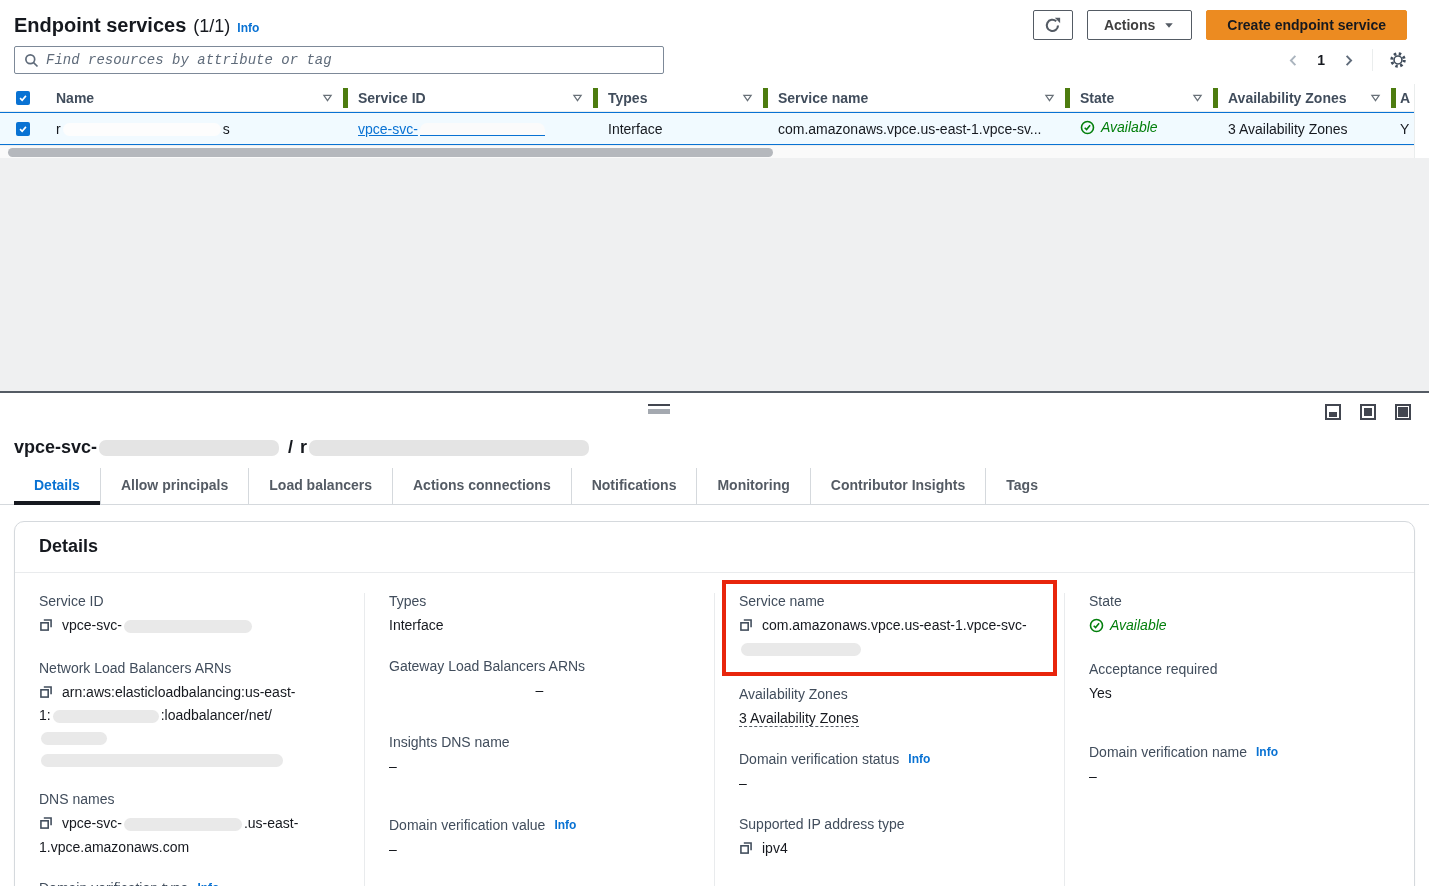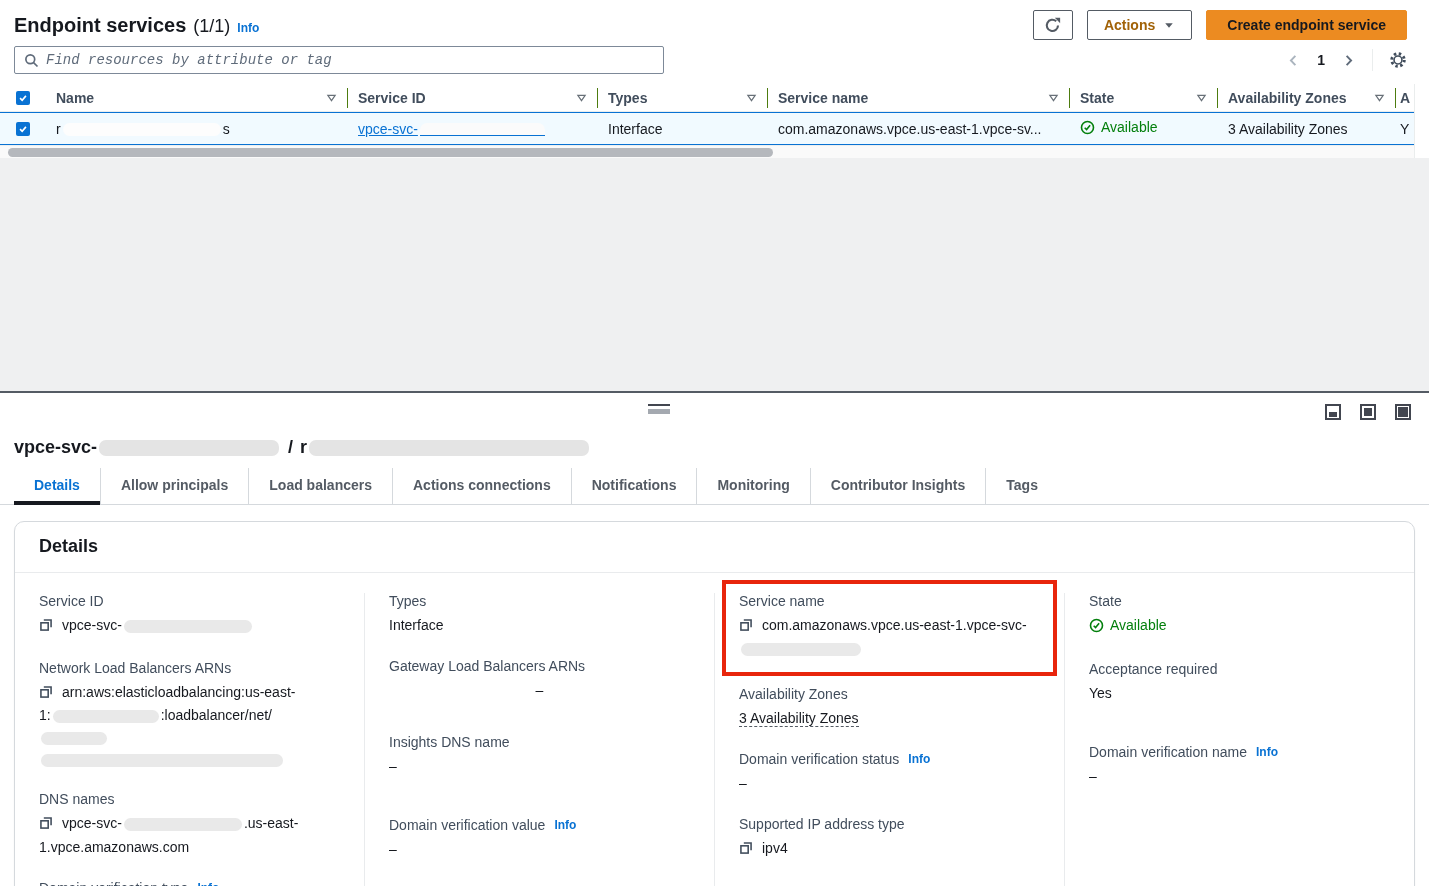--- a/index.html
+++ b/index.html
@@ -12,21 +12,21 @@
   .app { width:1429px; height:886px; position:relative; background:#fff; }
 
   
   .list-header { display:flex; justify-content:space-between; align-items:center; padding:10px 22px 4px 14px; height:44px; }
   .title-wrap { display:flex; align-items:baseline; gap:7px; }
   .page-title { font-size:20px; font-weight:700; color:#16191f; }
   .page-count { font-size:18px; font-weight:400; color:#16191f; }
   .info-link { color:#0972d3; font-weight:700; font-size:12px; cursor:pointer; }
   .hdr-buttons { display:flex; align-items:center; gap:14px; }
   .btn { height:30px; display:inline-flex; align-items:center; justify-content:center; gap:8px;
-         border:1px solid #545b64; border-radius:2px; background:#fff; color:#a16207;
+         border:1px solid #545b64; border-radius:2px; background:#fff; color:#404040;
          font-weight:700; font-size:14px; padding:0 16px; cursor:pointer; }
   .btn-icon { width:40px; padding:0; }
   .btn-primary { background:#ec8b21; border-color:#ec8b21; color:#16191f; padding:0 20px; }
 
   
   .toolbar { display:flex; justify-content:space-between; align-items:center; padding:2px 22px 10px 14px; height:40px; }
   .search-box { width:650px; height:28px; border:1px solid #7d8998; border-radius:2px;
                 display:flex; align-items:center; gap:7px; padding:0 9px; background:#fff; }
   .search-box input { border:none; outline:none; flex:1; font-size:14px; font-style:italic; color:#414d5c;
                       font-family:Liberation Mono, monospace; background:transparent; }
@@ -34,31 +34,31 @@
   .pagination { display:flex; align-items:center; gap:12px; }
   .page-num { font-weight:700; color:#16191f; padding:0 4px; }
   .pg-chevron { cursor:pointer; display:flex; align-items:center; }
   .pg-divider { width:1px; height:22px; background:#eaeded; margin:0 4px; }
   .gear { cursor:pointer; display:flex; align-items:center; }
 
   
   .table { width:1415px; border-right:1px solid #eaeded; }
   .t-head { display:flex; height:28px; align-items:center; border-bottom:1px solid #eaeded; }
   .t-head .cell { font-weight:700; color:#414d5c; display:flex; align-items:center; justify-content:space-between; height:20px; }
-  .t-head .cell:not(.c0):not(.c7) { border-right:1px solid #4d7c0f; }
+  .t-head .cell:not(.c0):not(.c7) { border-right:5px solid #4d7c0f; }
   .t-row { display:flex; height:33px; align-items:center; background:#f1faff;
            border-top:1px solid #0972d3; border-bottom:1px solid #0972d3; }
   .cell { padding:0 10px; overflow:hidden; white-space:nowrap; }
   .c0 { width:46px; display:flex; align-items:center; padding-left:16px; }
   .c1 { width:302px; } .c2 { width:250px; } .c3 { width:170px; }
   .c4 { width:302px; } .c5 { width:148px; } .c6 { width:178px; } .c7 { flex:1; padding:0 4px; }
   .checkbox { width:14px; height:14px; background:#0972d3; border-radius:2px; display:flex; align-items:center; justify-content:center; cursor:pointer; }
   .link { color:#0972d3; text-decoration:underline; cursor:pointer; }
   .dashed-link { color:#16191f; border-bottom:1px dashed #545b64; cursor:pointer; }
-  .state-ok { color:#037f0c; display:inline-flex; align-items:center; gap:6px; }
+  .state-ok { color:#037f0c; display:inline-flex; align-items:center; gap:6px;font-style:italic; }
   .sort-ic { display:flex; align-items:center; }
 
   .redact { display:inline-block; height:13px; border-radius:7px; background:#e9e9e9; vertical-align:middle; margin:0 2px; }
   .redact-link { border-bottom:1px solid #0972d3; border-radius:7px 7px 0 0; }
   .redact-big { height:16px; background:#e4e4e4; }
 
   
   .hscroll { height:13px; background:#fafafa; border-top:1px solid #eceff0; display:flex; align-items:center; }
   .hthumb { width:765px; height:9px; background:#b5b8bd; border-radius:5px; margin-left:8px; cursor:pointer; }
 

